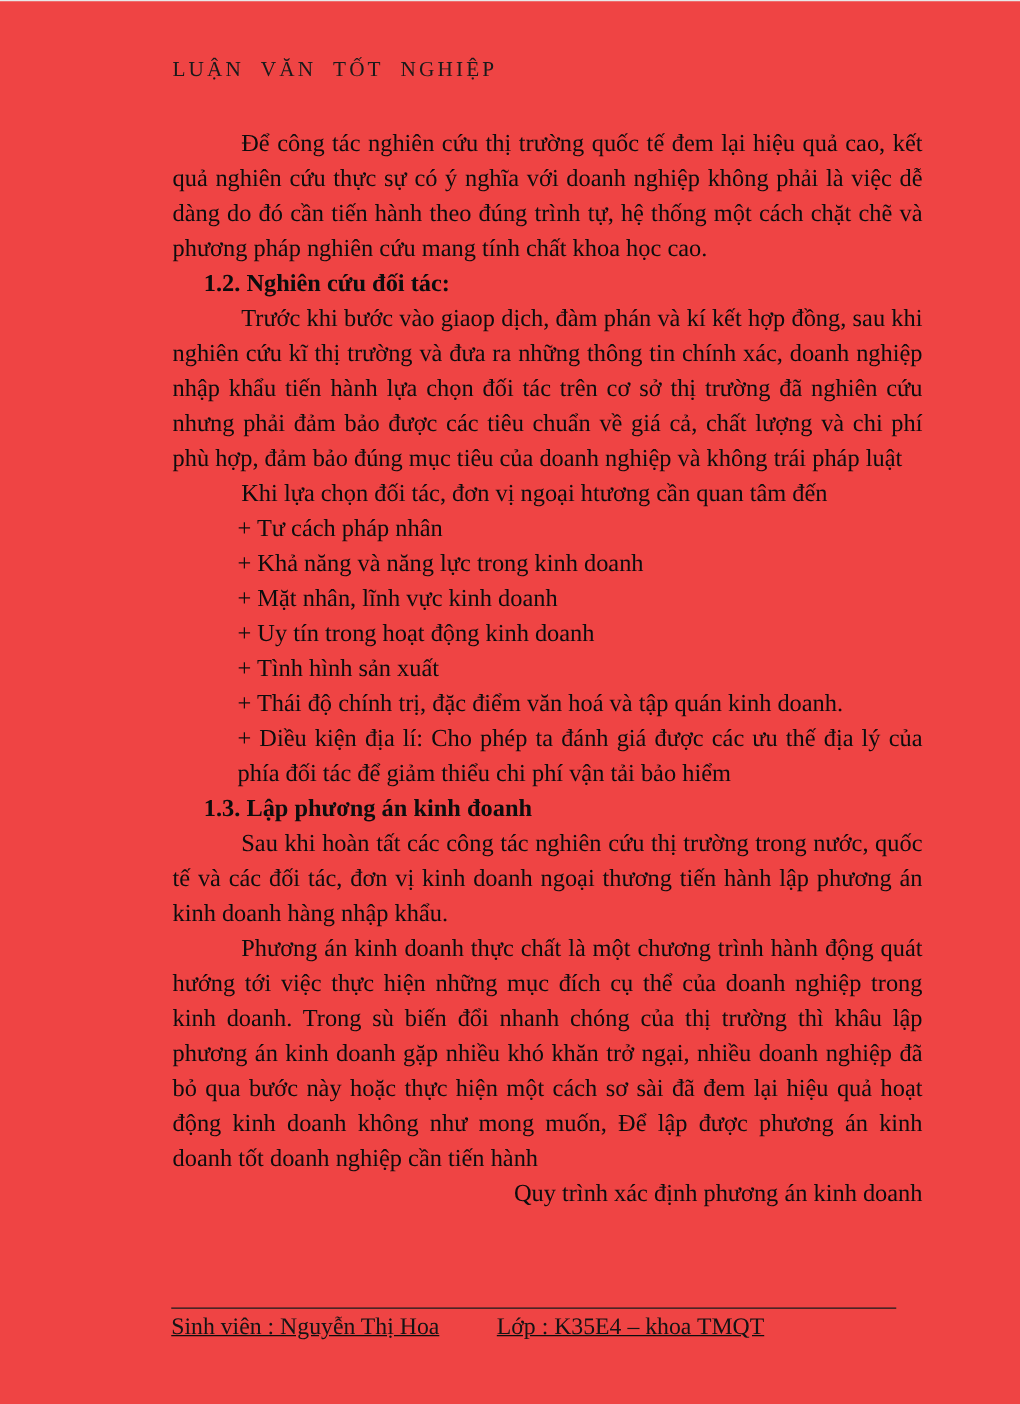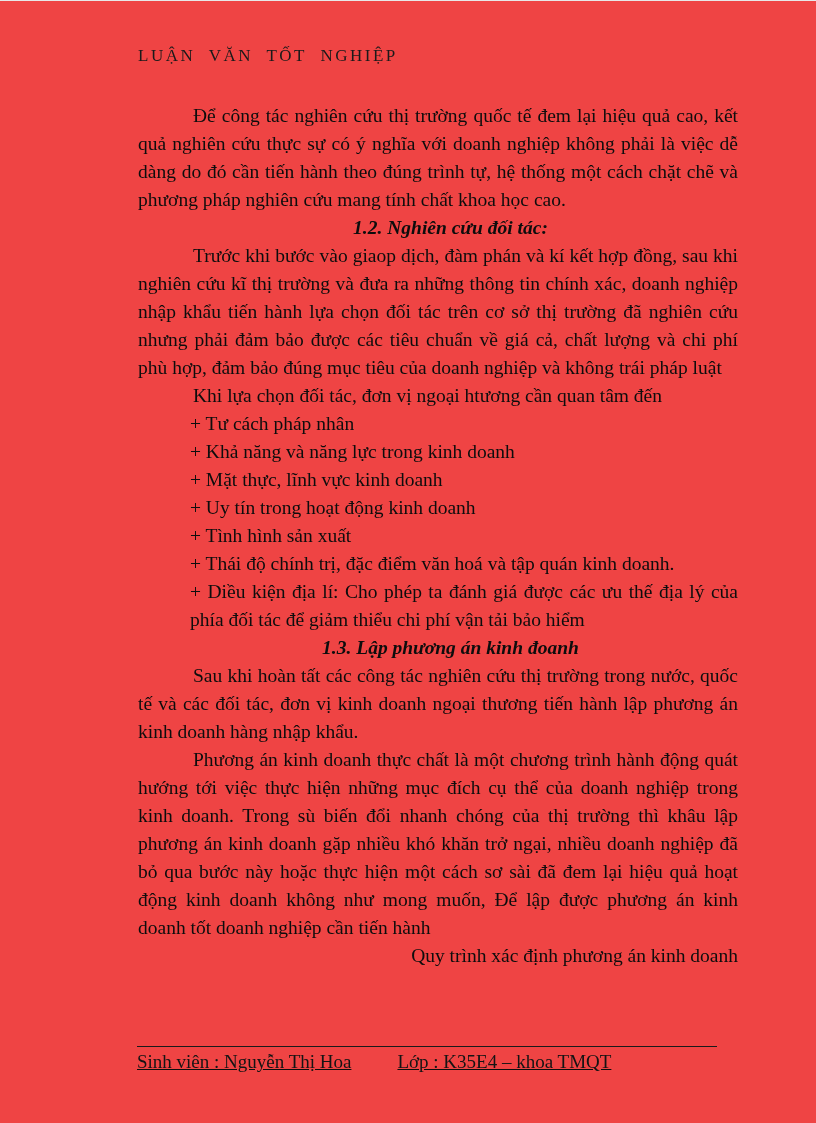--- a/index.html
+++ b/index.html
@@ -32,23 +32,22 @@
     top: 101px;
     width: 600px;
     font-size: 19.5px;
     line-height: 28px;
     text-align: justify;
   }
   .body-block p { margin: 0; }
   .para-indent { text-indent: 55px; }
   .section-heading {
     font-weight: bold;
-    font-style: italic;
     padding-left: 25px;
-    text-align: center;
+    text-align: left;
     text-indent: 0;
   }
   .lead-in { text-indent: 55px; text-align: left; }
   .bullet-item {
     padding-left: 52px;
     text-indent: 0;
   }
   .plain-line { text-indent: 0; text-align: right; }
   .page-footer {
     position: absolute;
@@ -79,21 +78,21 @@
   <div class="doc-header">LUẬN VĂN TỐT NGHIỆP</div>
 
   <div class="body-block">
     <p class="para-indent">Để công tác nghiên cứu thị trường quốc tế đem lại hiệu quả cao, kết quả nghiên cứu thực sự có ý nghĩa với doanh nghiệp không phải là việc dễ dàng do đó cần tiến hành theo đúng trình tự, hệ thống một cách chặt chẽ và phương pháp nghiên cứu mang tính chất khoa học cao.</p>
     <p class="section-heading">1.2. Nghiên cứu đối tác:</p>
     <p class="para-indent">Trước khi bước vào giaop dịch, đàm phán và kí kết hợp đồng, sau khi nghiên cứu kĩ thị trường và đưa ra những thông tin chính xác, doanh nghiệp nhập khẩu tiến hành lựa chọn đối tác trên cơ sở thị trường đã nghiên cứu nhưng phải đảm bảo được các tiêu chuẩn về giá cả, chất lượng và chi phí phù hợp, đảm bảo đúng mục tiêu của doanh nghiệp và không trái pháp luật</p>
     <p class="lead-in">Khi lựa chọn đối tác, đơn vị ngoại htương cần quan tâm đến</p>
 
     <p class="bullet-item">+ Tư cách pháp nhân</p>
     <p class="bullet-item">+ Khả năng và năng lực trong kinh doanh</p>
-    <p class="bullet-item">+ Mặt thực, lĩnh vực kinh doanh</p>
+    <p class="bullet-item">+ Mặt nhân, lĩnh vực kinh doanh</p>
     <p class="bullet-item">+ Uy tín trong hoạt động kinh doanh</p>
     <p class="bullet-item">+ Tình hình sản xuất</p>
     <p class="bullet-item">+ Thái độ chính trị, đặc điểm văn hoá và tập quán kinh doanh.</p>
     <p class="bullet-item">+ Diều kiện địa lí: Cho phép ta đánh giá được các ưu thế địa lý của phía đối tác để giảm thiểu chi phí vận tải bảo hiểm</p>
 
     <p class="section-heading">1.3. Lập phương án kinh đoanh</p>
     <p class="para-indent">Sau khi hoàn tất các công tác nghiên cứu thị trường trong nước, quốc tế và các đối tác, đơn vị kinh doanh ngoại thương tiến hành lập phương án kinh doanh hàng nhập khẩu.</p>
     <p class="para-indent">Phương án kinh doanh thực chất là một chương trình hành động quát hướng tới việc thực hiện những mục đích cụ thể của doanh nghiệp trong kinh doanh. Trong sù biến đổi nhanh chóng của thị trường thì khâu lập phương án kinh doanh gặp nhiều khó khăn trở ngại, nhiều doanh nghiệp đã bỏ qua bước này hoặc thực hiện một cách sơ sài đã đem lại hiệu quả hoạt động kinh doanh không như mong muốn, Để lập được phương án kinh doanh tốt doanh nghiệp cần tiến hành</p>
     <p class="plain-line">Quy trình xác định phương án kinh doanh</p>
   </div>

